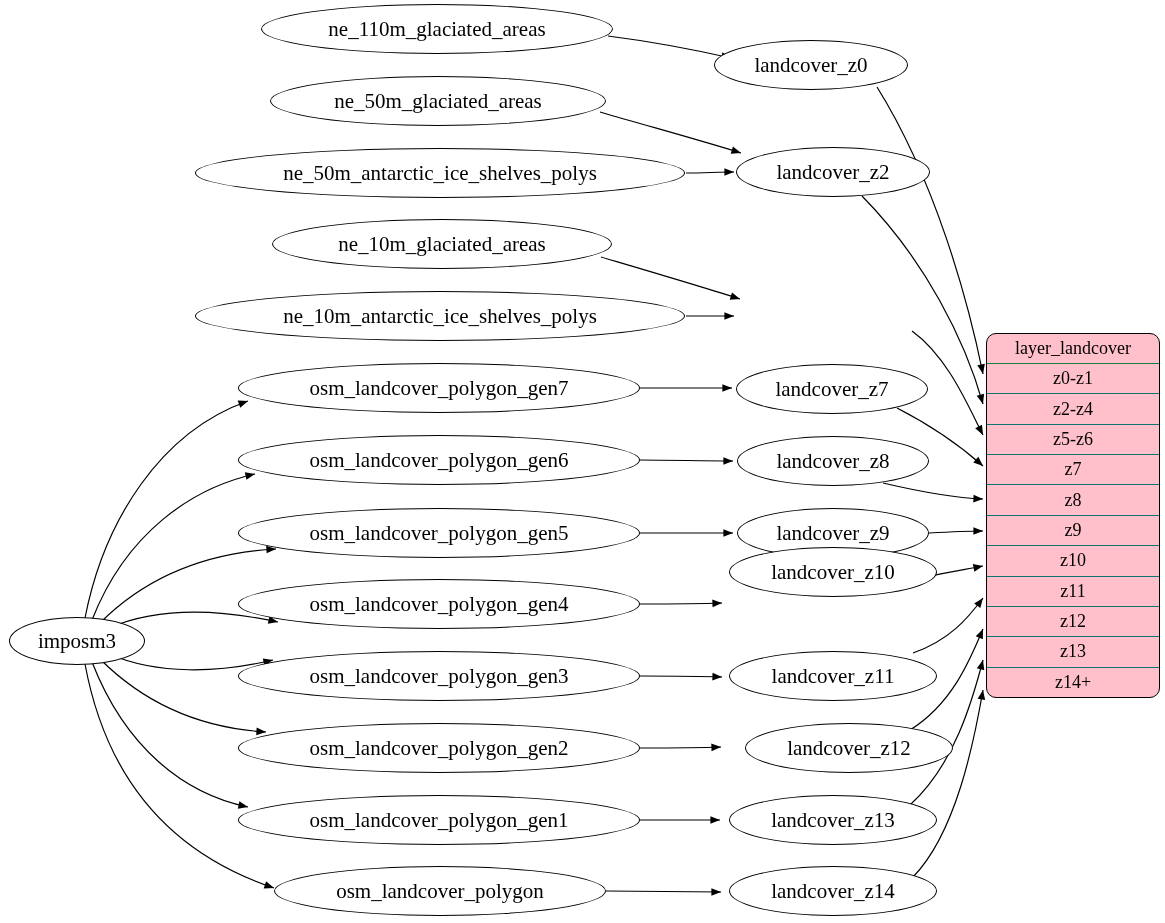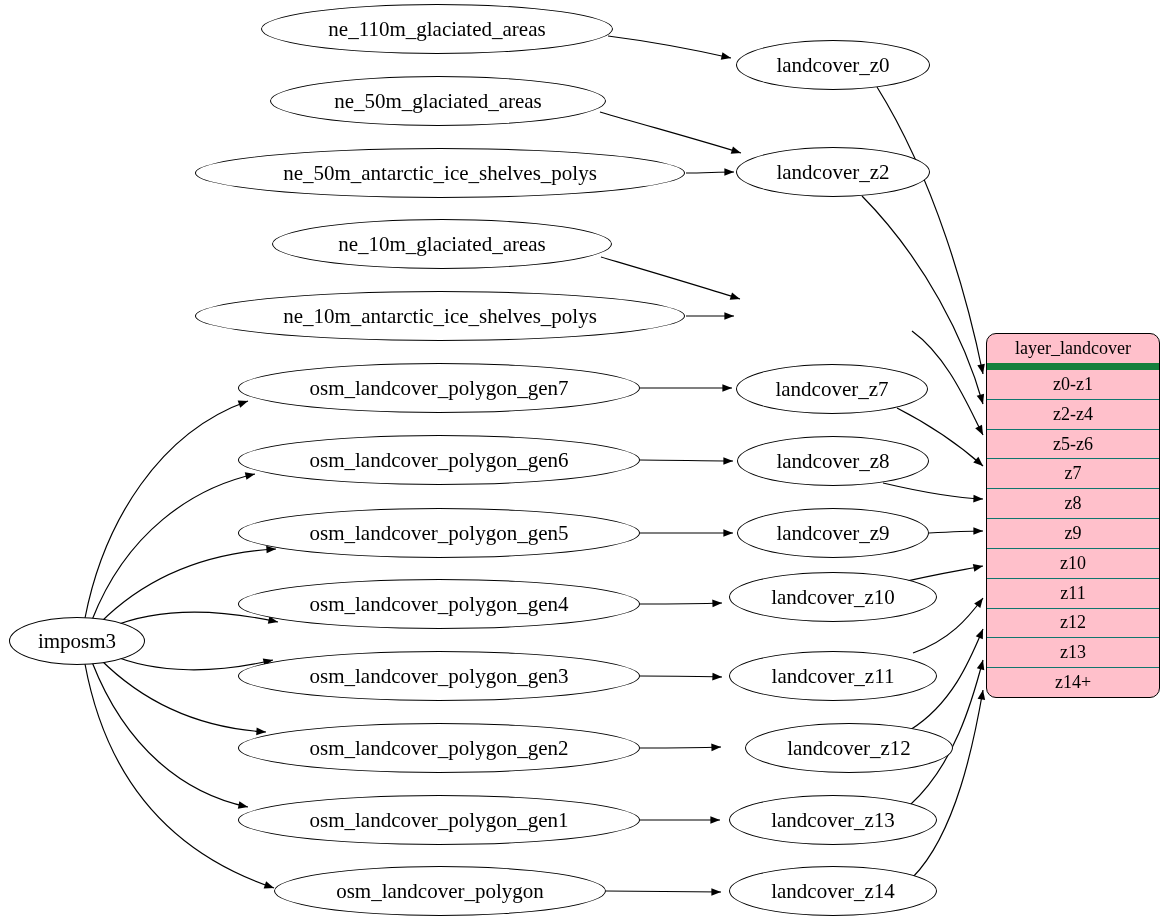--- a/index.html
+++ b/index.html
@@ -13,21 +13,21 @@
     border:1px solid #000;border-radius:50%;background:#fff;
     font-size:21px;line-height:1;white-space:nowrap;box-sizing:border-box;
   }
   .record{
     position:absolute;display:flex;flex-direction:column;
     border:1px solid #000;border-radius:10px;overflow:hidden;
     box-sizing:border-box;font-size:18px;text-align:center;
   }
   .record .hdr{
     flex:0 0 29px;display:flex;align-items:center;justify-content:center;
-    border-bottom:7px solid #15803d;
+    border-bottom:1px solid #15803d;
   }
   .record .row{
     flex:1 1 auto;display:flex;align-items:center;justify-content:center;
     border-bottom:1px solid #0f766e;
   }
   .record .row:last-child{border-bottom:none;}
 </style>
 </head>
 <body>
 
@@ -85,26 +85,26 @@
   <div class="node" style="left:195px;top:291px;width:490px;height:50px;">ne_10m_antarctic_ice_shelves_polys</div>
   <div class="node" style="left:238px;top:363px;width:402px;height:50px;">osm_landcover_polygon_gen7</div>
   <div class="node" style="left:238px;top:435px;width:402px;height:50px;">osm_landcover_polygon_gen6</div>
   <div class="node" style="left:238px;top:508px;width:402px;height:50px;">osm_landcover_polygon_gen5</div>
   <div class="node" style="left:238px;top:579px;width:402px;height:50px;">osm_landcover_polygon_gen4</div>
   <div class="node" style="left:238px;top:651px;width:402px;height:50px;">osm_landcover_polygon_gen3</div>
   <div class="node" style="left:238px;top:723px;width:402px;height:50px;">osm_landcover_polygon_gen2</div>
   <div class="node" style="left:238px;top:795px;width:402px;height:50px;">osm_landcover_polygon_gen1</div>
   <div class="node" style="left:274px;top:866px;width:332px;height:50px;">osm_landcover_polygon</div>
 
-  <div class="node" style="left:736px;top:40px;width:194px;height:50px;">landcover_z0</div>
+  <div class="node" style="left:714px;top:40px;width:194px;height:50px;">landcover_z0</div>
   <div class="node" style="left:736px;top:147px;width:194px;height:50px;">landcover_z2</div>
   <div class="node" style="left:736px;top:364px;width:192px;height:50px;">landcover_z7</div>
   <div class="node" style="left:737px;top:436px;width:192px;height:50px;">landcover_z8</div>
   <div class="node" style="left:737px;top:508px;width:192px;height:50px;">landcover_z9</div>
-  <div class="node" style="left:729px;top:572px;width:208px;height:50px;">landcover_z10</div>
+  <div class="node" style="left:729px;top:547px;width:208px;height:50px;">landcover_z10</div>
   <div class="node" style="left:729px;top:651px;width:208px;height:50px;">landcover_z11</div>
   <div class="node" style="left:745px;top:723px;width:208px;height:50px;">landcover_z12</div>
   <div class="node" style="left:729px;top:795px;width:208px;height:50px;">landcover_z13</div>
   <div class="node" style="left:729px;top:866px;width:208px;height:50px;">landcover_z14</div>
 
   <div class="record" id="layer-record" style="left: 986px; top: 333px; width: 174px; height: 365px; background: rgb(255, 192, 203);">
     <div class="hdr">layer_landcover</div>
     <div class="row">z0-z1</div>
     <div class="row">z2-z4</div>
     <div class="row">z5-z6</div>

